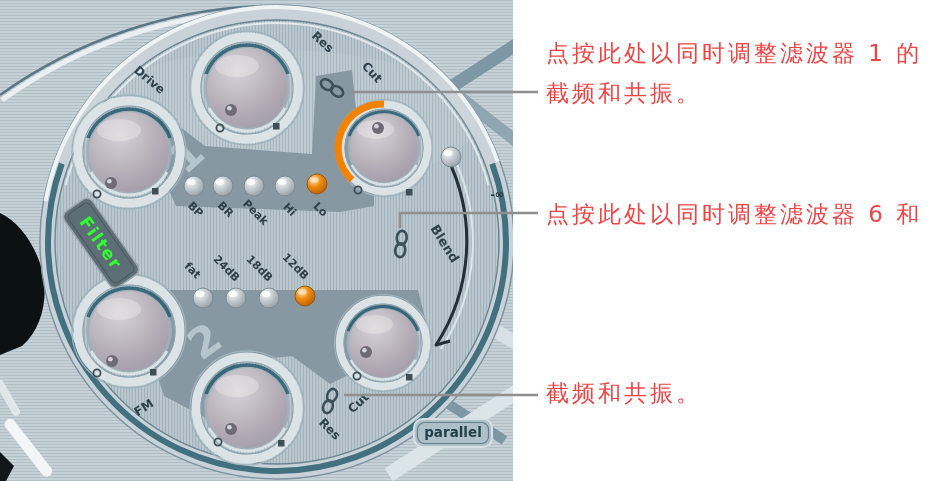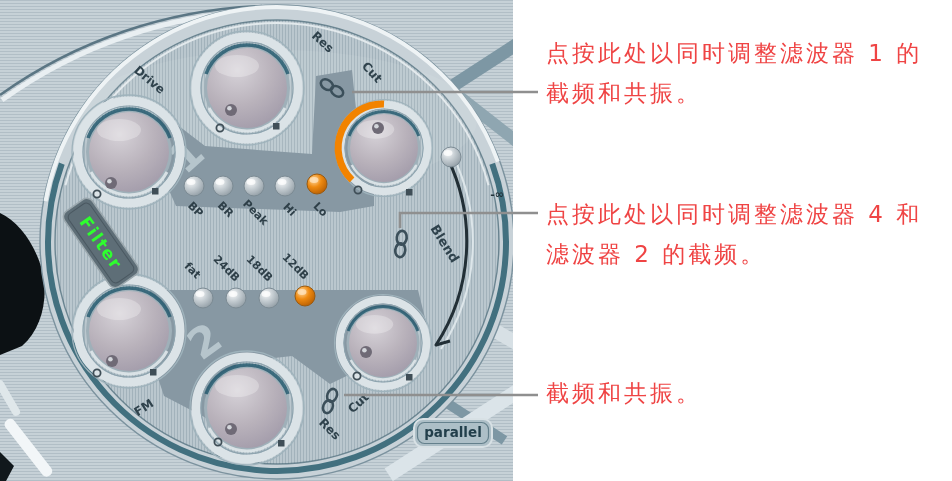--- a/index.html
+++ b/index.html
@@ -214,20 +214,19 @@
     <path d="M400,228 V213 H538"></path>
     <path d="M344,395 H538"></path>
   </g>
 </svg>
 
 <div class="callout" style="top:33px">
   <div>点按此处以同时调整滤波器 1 的</div>
   <div>截频和共振。</div>
 </div>
 <div class="callout" style="top:194px">
-  <div>点按此处以同时调整滤波器 4 和</div>
-  <div>滤波器 2 的截频。</div>
+  <div>点按此处以同时调整滤波器 6 和</div>
 </div>
 <div class="callout" style="top:373px">
   <div>截频和共振。</div>
 </div>
 
 </div>
 
 </body></html>

